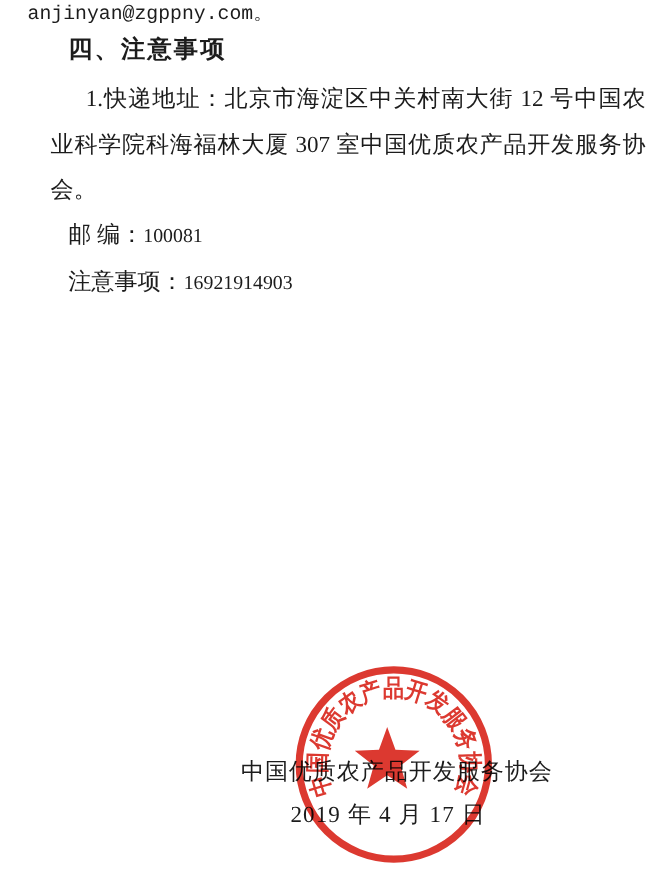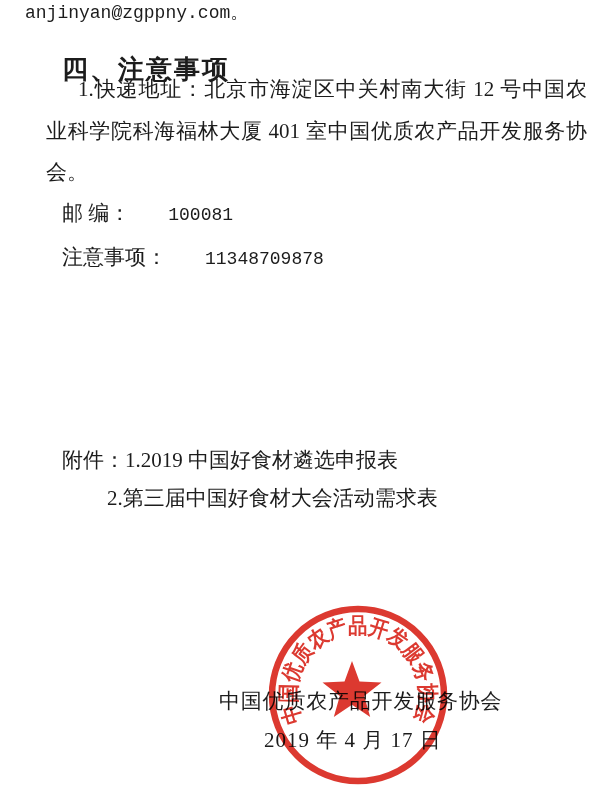--- a/index.html
+++ b/index.html
@@ -14,39 +14,37 @@
   .page { position: relative; width: 596px; height: 790px; border-radius: 10px; }
 
   .carryover {
     position: absolute; left: 25px; top: 2px;
     font-family: "Liberation Mono", "DejaVu Sans Mono", monospace;
     font-size: 18px; line-height: 22px; letter-spacing: 0px;
   }
   .heading {
     position: absolute; left: 62px; top: 32px;
     font-family: "Liberation Sans", "DejaVu Sans", sans-serif;
-    font-weight: 700; font-size: 26px; line-height: 26px;
+    font-weight: 700; font-size: 22px; line-height: 26px;
     letter-spacing: 2px;
-    margin-top: 24px;
   }
   .para {
     position: absolute; left: 46px; top: 69px; width: 541px;
     font-size: 21px; line-height: 41.5px;
   }
   .para .jline { text-align: justify; text-align-last: justify; }
   .para .first { text-indent: 32px; }
 
   .contact {
     position: absolute; left: 62px; top: 193px;
     font-size: 21px; line-height: 41.5px;
   }
   .contact .value.mono {
-    font-family: Liberation Mono, monospace;
+    font-family: Liberation Serif, serif;
     font-size: 18px;
-    margin-left: 38px;
   }
 
   .attachments {
     position: absolute; left: 62px; top: 441px;
     font-size: 21px; line-height: 38px;
   }
   .attachments .row2 { padding-left: 45px; }
 
   .sig-org {
     position: absolute; left: 219px; top: 689px;
@@ -72,33 +70,29 @@
 <body>
 
 <div class="page">
 
   <div class="carryover">anjinyan@zgppny.com。</div>
 
   <div class="heading">四、注意事项</div>
 
   <div class="para">
     <div class="jline first">1.快递地址：北京市海淀区中关村南大街 12 号中国农</div>
-    <div class="jline">业科学院科海福林大厦 401 室中国优质农产品开发服务协</div>
+    <div class="jline">业科学院科海福林大厦 307 室中国优质农产品开发服务协</div>
     <div>会。</div>
   </div>
 
   <div class="contact">
     <div><span>邮  编：</span><span class="value mono">100081</span></div>
-    <div><span>注意事项：</span><span class="value mono">11348709878</span></div>
+    <div><span>注意事项：</span><span class="value mono">16921914903</span></div>
   </div>
 
-  <div class="attachments">
-    <div><span>附件：</span><span>1.2019 中国好食材遴选申报表</span></div>
-    <div class="row2"><span>2.第三届中国好食材大会活动需求表</span></div>
-  </div>
 
   <div class="sig-org">中国优质农产品开发服务协会</div>
   <div class="sig-date">2019 年 4 月 17 日</div>
 
   <svg class="seal" viewBox="0 0 186 186" xmlns="http://www.w3.org/2000/svg">
     <defs>
       <path id="sealArc" d="M 36.8 119.2 A 62 62 0 1 1 149.2 119.2" fill="none"></path>
     </defs>
     <circle cx="93" cy="93" r="86" fill="none" stroke-width="6.5" stroke="#d9281e"></circle>
     <polygon points="87,59 94.5,79.6 116.5,80.4 99.2,94 105.2,115.1 87,102.8 68.8,115.1 74.8,94 57.5,80.4 79.5,79.6" fill="#d9281e"></polygon>

